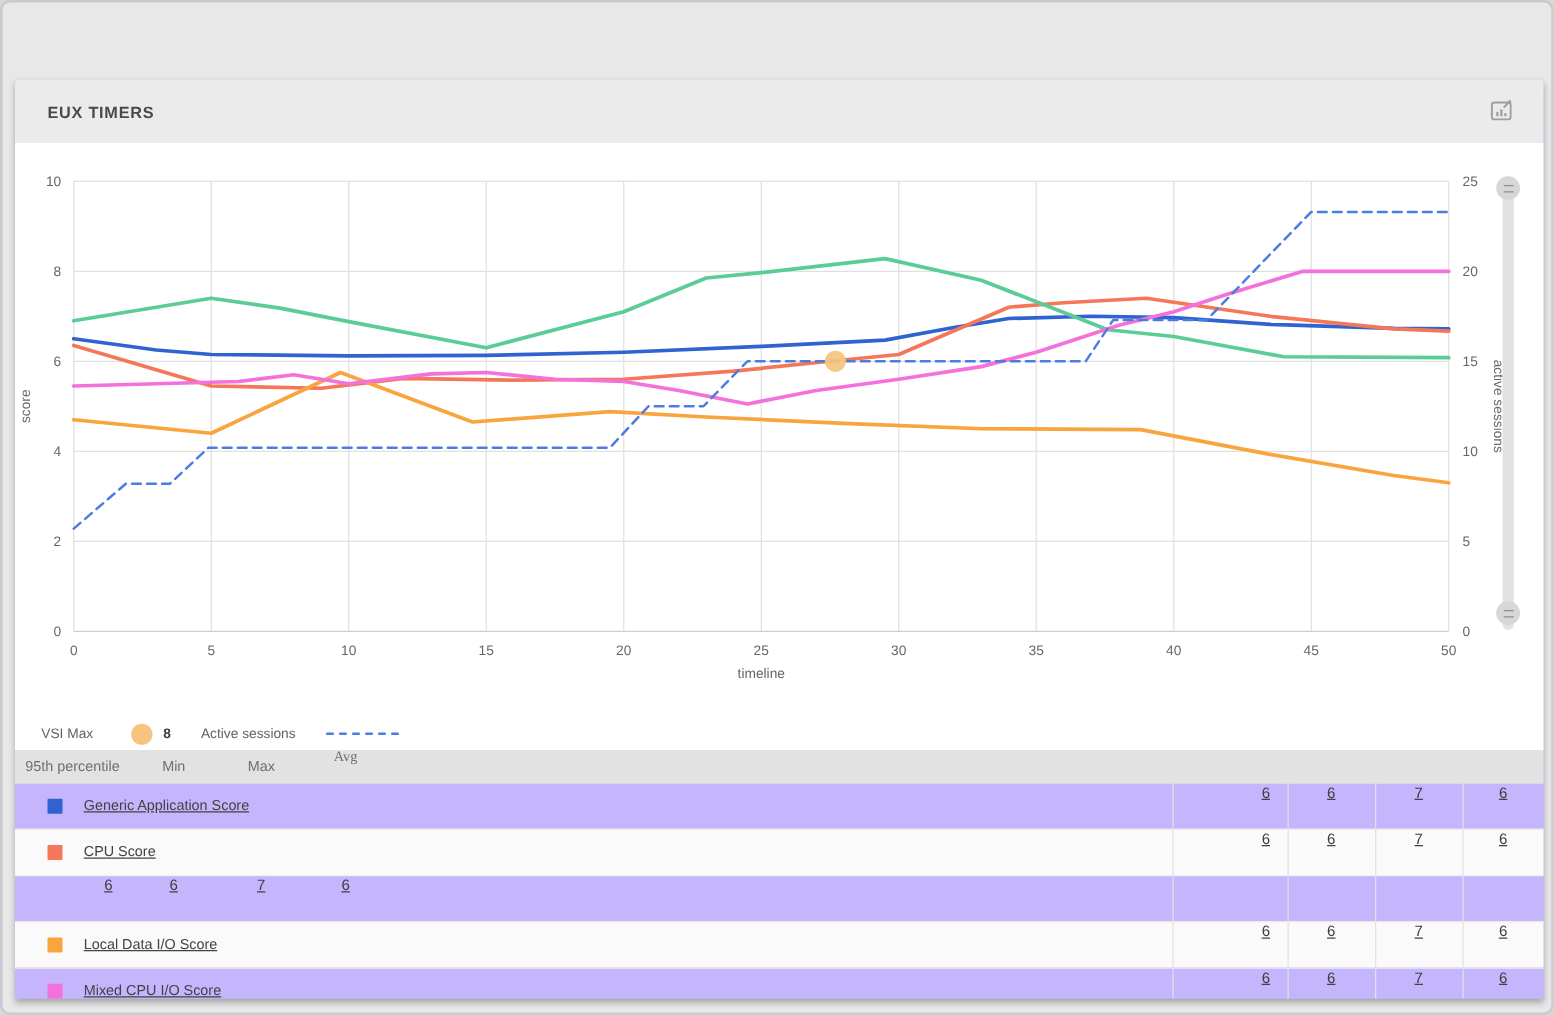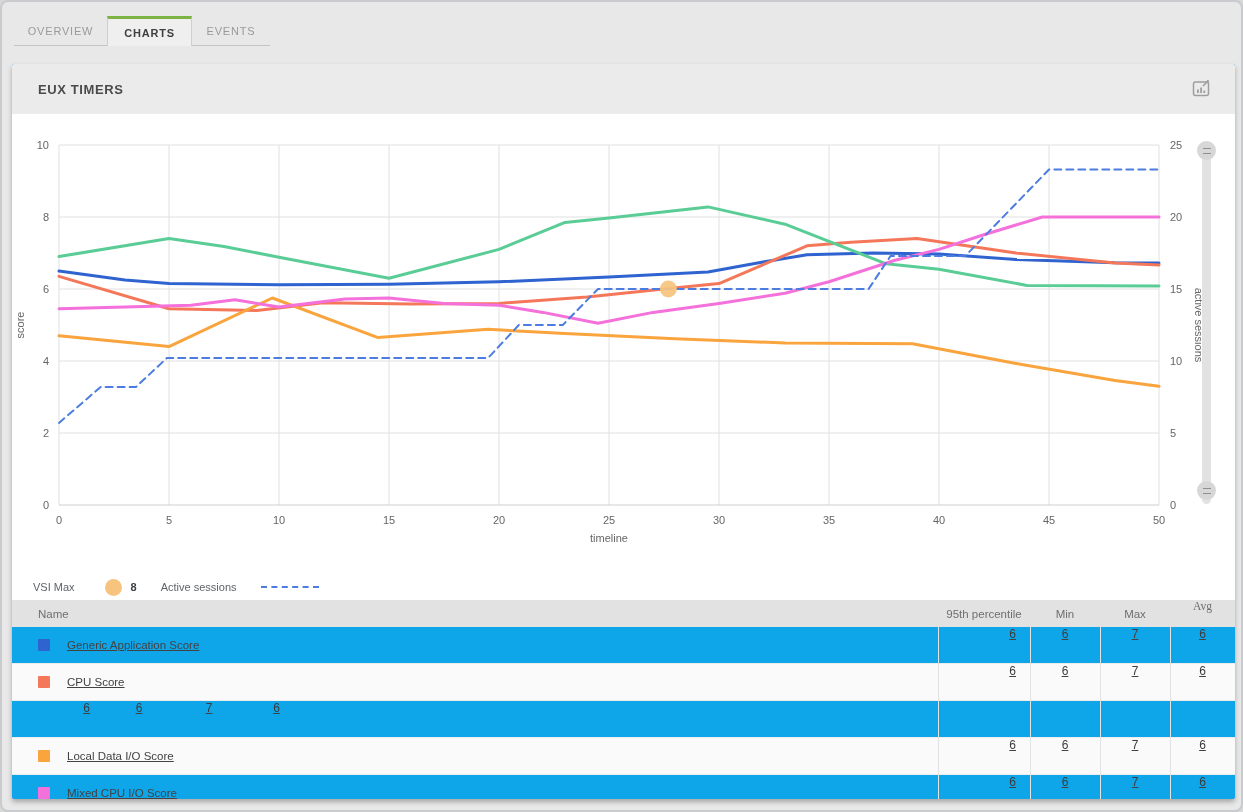--- a/index.html
+++ b/index.html
@@ -2,21 +2,21 @@
 <html><head>
 <meta charset="utf-8">
 <style>
   html,body{margin:0;padding:0;background:#d8d8d8;font-family:"Liberation Sans","DejaVu Sans",sans-serif;}
   .page{position:relative;width:1239px;height:808px;background:#e8e8e8;border:2px solid #c9cbcf;border-radius:8px;overflow:hidden;margin:0 auto;}
   
   .tabbar{position:absolute;left:12px;top:14px;height:30px;display:flex;align-items:stretch;}
   .tab{box-sizing:border-box;display:flex;align-items:center;justify-content:center;font-size:11px;letter-spacing:.8px;color:#9a9a9a;border-bottom:1px solid #c4c4c4;cursor:pointer;}
   .tab.active{background:#efefef;border-bottom:none;border-top:3px solid #7cb342;border-left:1px solid #cfcfcf;border-right:1px solid #cfcfcf;color:#3f3f3f;font-weight:bold;}
   
-  .card{position:absolute;left:10px;top:62px;width:1223px;height:735px;background:#0ea5e9;border-radius:2px;box-shadow:0 3px 5px rgba(0,0,0,.28);overflow:hidden;}
+  .card{position:absolute;left:10px;top:62px;width:1223px;height:735px;background:#c4b5fd;border-radius:2px;box-shadow:0 3px 5px rgba(0,0,0,.28);overflow:hidden;}
   .card-header{position:absolute;left:0;top:0;width:100%;height:50px;background:#ebebeb;display:flex;align-items:center;justify-content:space-between;box-sizing:border-box;padding:0 20px 0 26px;}
   .card-title{font-size:13px;font-weight:bold;color:#4a4a4a;letter-spacing:.6px;}
   .icon-btn{width:28px;height:28px;display:flex;align-items:center;justify-content:center;cursor:pointer;background:transparent;border:none;padding:0;}
   
   .chart-area{position:absolute;left:0;top:50px;width:1223px;height:486px;background:#fff;}
   .chart-area svg{position:absolute;left:0;top:0;}
   .legend{position:absolute;left:21px;top:448px;height:22px;display:flex;align-items:center;font-size:11px;color:#5f6368;margin-top:14px;}
   .legend .swatch-circle{width:17px;height:17px;border-radius:50%;background:#f6c47f;margin-left:30px;margin-right:9px;}
   .legend .val{font-weight:bold;color:#3c4043;margin-right:24px;}
   .legend .dash-sample{width:58px;height:0;border-top:2px dashed #4d7ce0;margin-left:24px;}
@@ -41,25 +41,20 @@
   .mt-head .c-avg{transform:translateY(-8px);font-family:Liberation Serif, serif;}
   .sq{width:12px;height:12px;border-radius:1px;margin-right:17px;flex:0 0 aupx;}
   .mt-row .num{font-size:12px;color:#3c3c3c;}
   .vsep{position:absolute;top:27px;bottom:0;width:1px;background:#e2e2e2;}
 </style>
 </head>
 <body>
 
 <div class="page">
 
-  <div class="tabbar">
-    <div class="tab" style="width:93px">OVERVIEW</div>
-    <div class="tab active" style="width:85px">CHARTS</div>
-    <div class="tab" style="width:78px">EVENTS</div>
-  </div>
 
   <div class="card">
     <div class="card-header">
       <span class="card-title">EUX TIMERS</span>
       <button class="icon-btn">
         <span>
           <svg width="22" height="22" viewBox="0 0 22 22">
             <rect x="3.5" y="5" width="15" height="13.5" rx="2" fill="none" stroke="#9e9e9e" stroke-width="1.5"></rect>
             <rect x="7" y="12.5" width="1.8" height="3.5" fill="#9e9e9e"></rect>
             <rect x="10.2" y="10.5" width="1.8" height="5.5" fill="#9e9e9e"></rect>
@@ -137,21 +132,20 @@
       <div class="vhandle top">
           <span class="grip"></span>
         </div>
       <div class="vhandle bottom">
           <span class="grip"></span>
         </div>
     </div>
 
     <div class="mtable">
       <div class="mt-head">
-        <div class="c-name">Name</div>
         <div class="c-p95">95th percentile</div>
         <div class="c-min">Min</div>
         <div class="c-max">Max</div>
         <div class="c-avg">Avg</div>
       </div>
       <div class="mt-body" id="table-body">
           <div class="mt-row">
             <div class="c-name">
               <span class="sq" style="background:#2f63cf"></span>
               <span>Generic Application Score</span>

